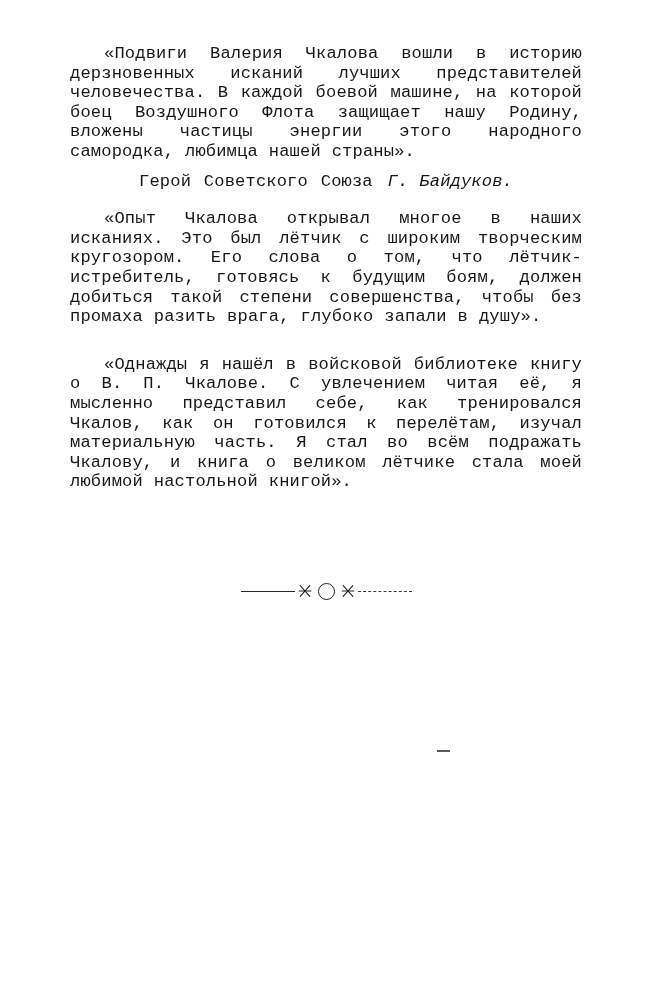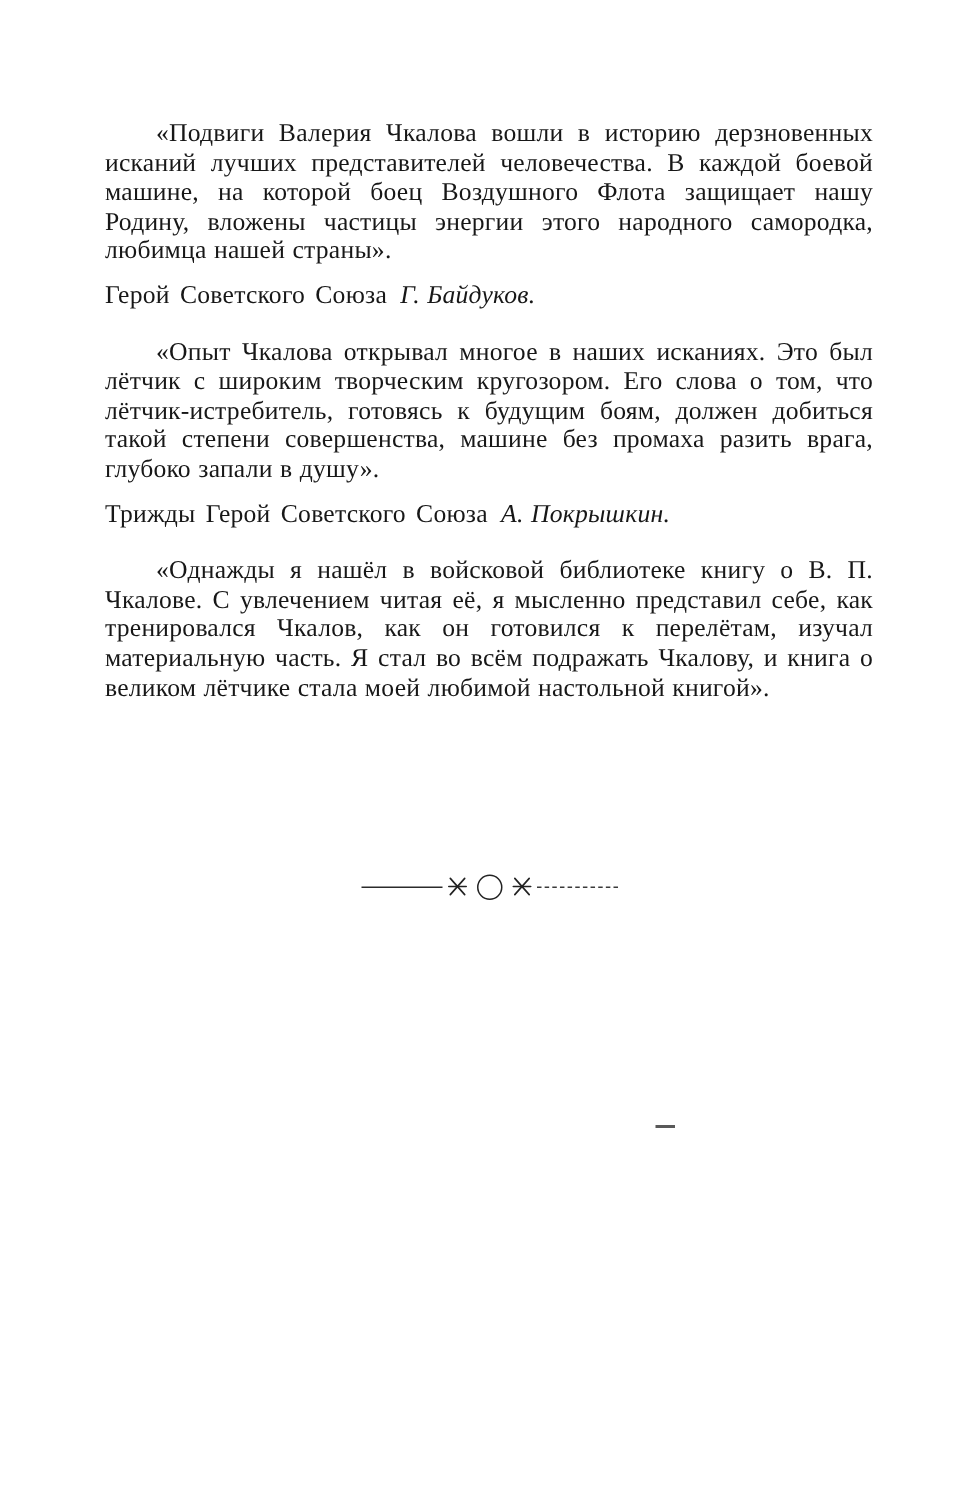--- a/index.html
+++ b/index.html
@@ -20,39 +20,40 @@
 
   .page {
     position: absolute;
     inset: 0;
     background: #ffffff;
   }
 
   .text-block {
     position: absolute;
     left: 70px;
-    top: 79px;
+    top: 44px;
     width: 512px;
+    font-family: Liberation Mono, monospace;
   }
 
   .para {
     margin: 0;
     text-align: justify;
     text-justify: inter-word;
     text-indent: 34px;
     font-size: 17.1px;
     line-height: 19.6px;
     letter-spacing: 0.15px;
     word-spacing: 0.5px;
     color: #171717;
   }
 
   .attrib {
     margin: 0;
-    text-align: left;
+    text-align: center;
     font-size: 17.1px;
     line-height: 19.6px;
     letter-spacing: 0.15px;
     word-spacing: 2.4px;
     color: #171717;
     white-space: nowrap;
   }
   .attrib .name {
     font-style: italic;
     word-spacing: 0.5px;
@@ -124,23 +125,22 @@
 
 <div class="page">
 
   <div class="text-block">
 
     <p class="para">«Подвиги Валерия Чкалова вошли в историю дерзновенных исканий лучших представителей человечества. В каждой боевой машине, на которой боец Воздушного Флота защищает нашу Родину, вложены частицы энергии этого народного самородка, любимца нашей страны».</p>
     <div class="gap-after-para"></div>
     <p class="attrib"><span>Герой Советского Союза</span> <span class="name">Г. Байдуков.</span></p>
     <div class="gap-after-attrib"></div>
 
-    <p class="para">«Опыт Чкалова открывал многое в наших исканиях. Это был лётчик с широким творческим кругозором. Его слова о том, что лётчик-истребитель, готовясь к будущим боям, должен добиться такой степени совершенства, машине без промаха разить врага, глубоко запали в душу».</p>
+    <p class="para">«Опыт Чкалова открывал многое в наших исканиях. Это был лётчик с широким творческим кругозором. Его слова о том, что лётчик-истребитель, готовясь к будущим боям, должен добиться такой степени совершенства, чтобы без промаха разить врага, глубоко запали в душу».</p>
     <div class="gap-after-para"></div>
-    <p class="attrib"><span>Трижды Герой Советского Союза</span> <span class="name">А. Покрышкин.</span></p>
     <div class="gap-after-attrib"></div>
 
     <p class="para">«Однажды я нашёл в войсковой библиотеке книгу о В. П. Чкалове. С увлечением читая её, я мысленно представил себе, как тренировался Чкалов, как он готовился к перелётам, изучал материальную часть. Я стал во всём подражать Чкалову, и книга о великом лётчике стала моей любимой настольной книгой».</p>
     <div class="gap-after-para"></div>
 
   </div>
 
   <div class="ornament">
     <div class="orn-inner">
       <span class="orn-rule-left"></span>

